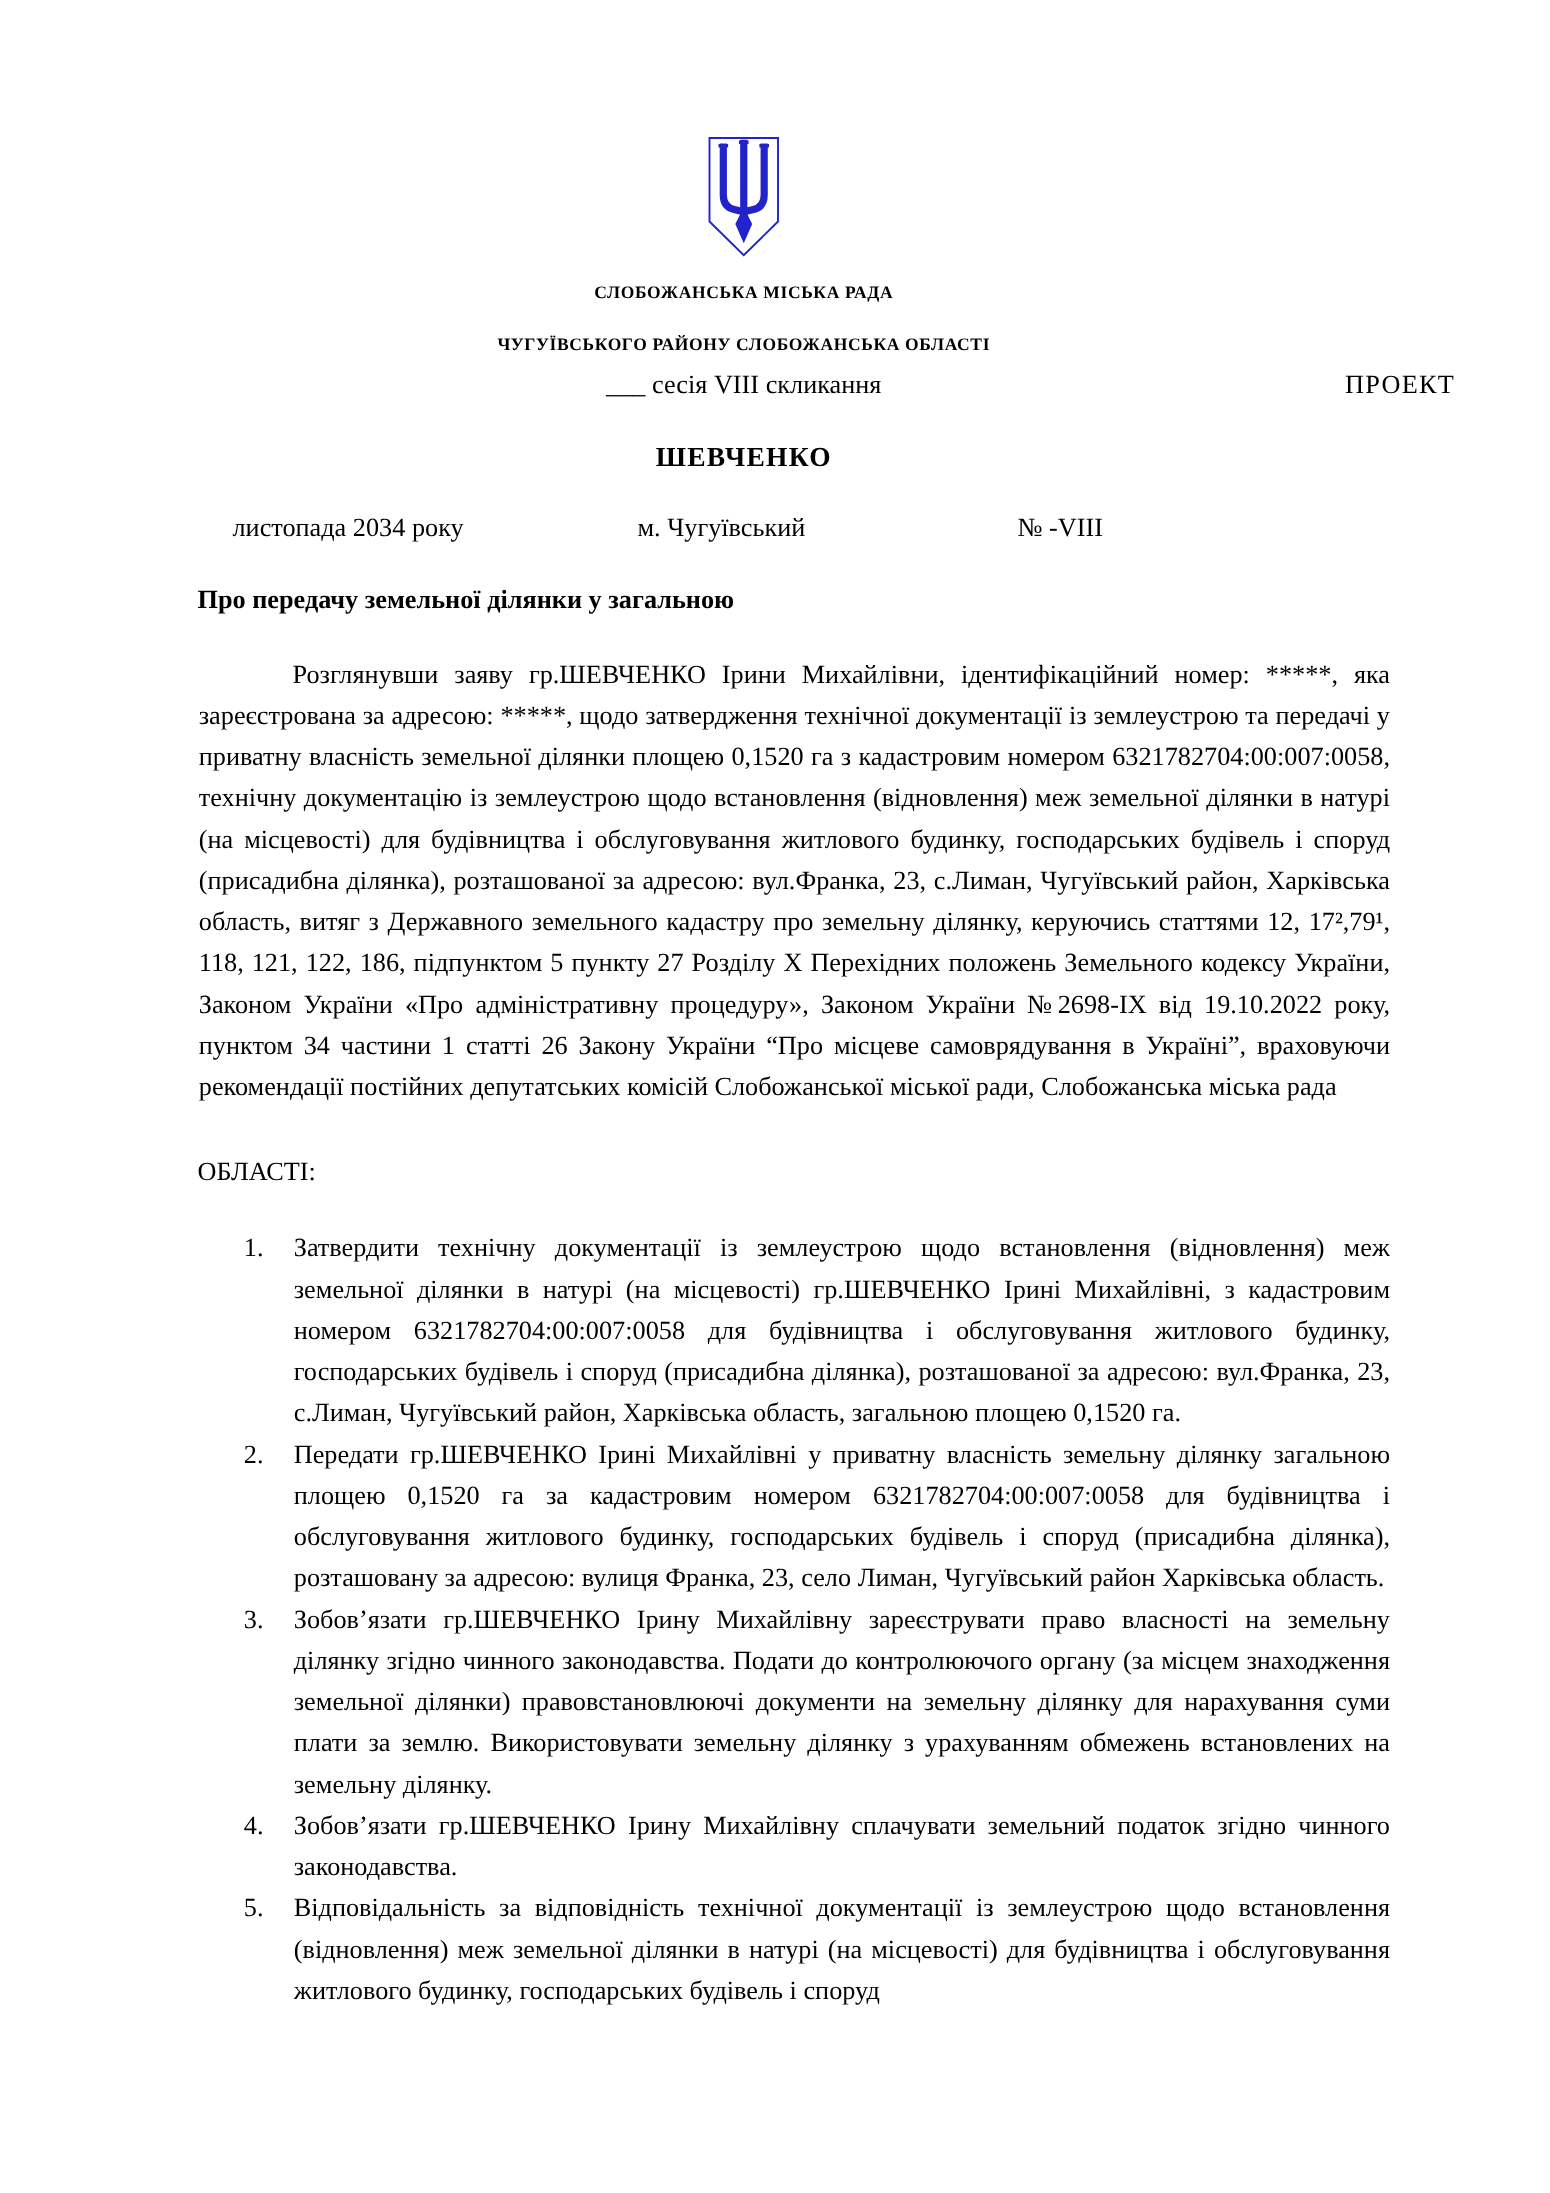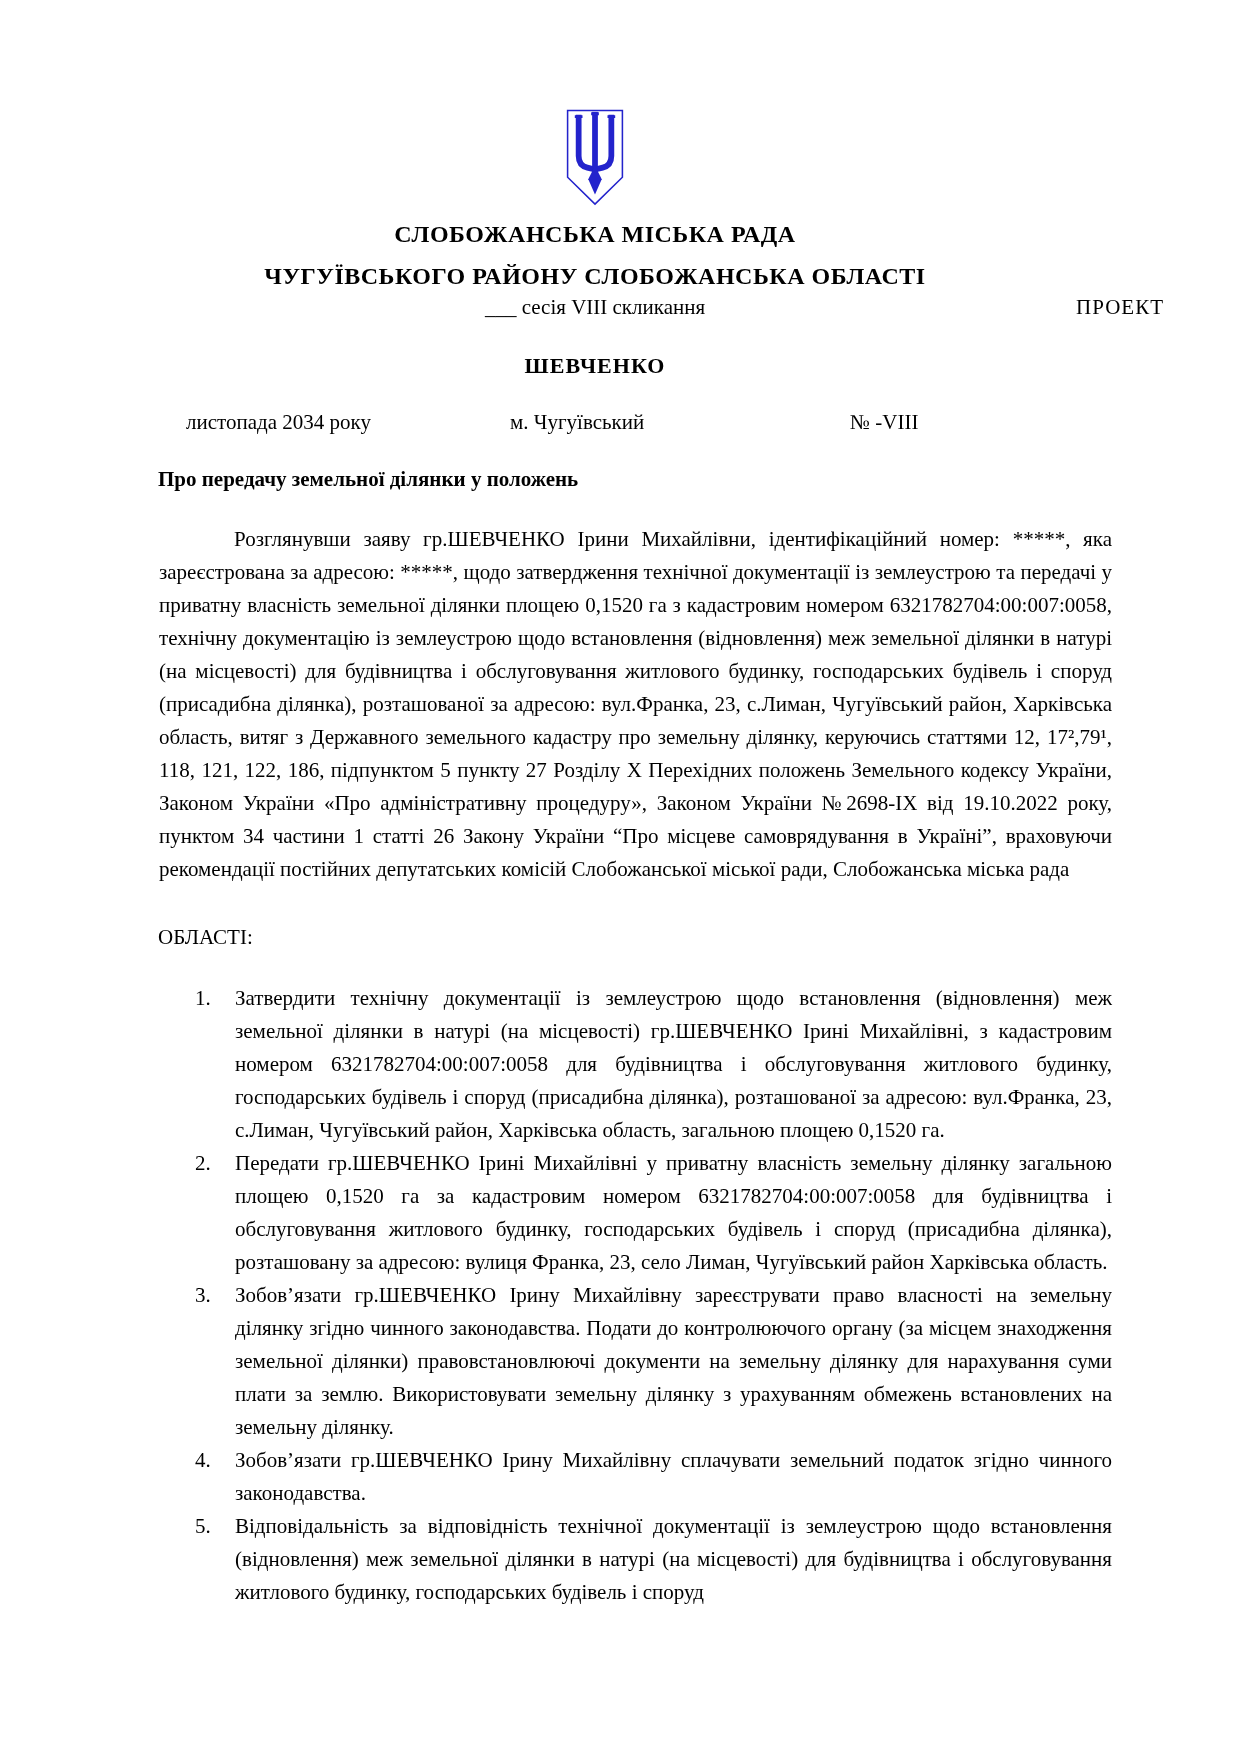--- a/index.html
+++ b/index.html
@@ -27,21 +27,21 @@
     transform: translateX(-40px);
   }
   .emblem {
     display: block;
     margin: 0 auto 6px auto;
     width: 62px;
     height: 100px;
   }
   .org-line {
     font-weight: bold;
-    font-size: 24px;
+    font-size: 14px;
     line-height: 31px;
     letter-spacing: 0.5px;
     margin-top: 11px;
   }
   .session-row {
     position: relative;
     line-height: 31px;
     margin-top: 0;
   }
   .draft-label {
@@ -58,21 +58,21 @@
     letter-spacing: 1px;
   }
   
   .meta-row {
     position: relative;
     height: 33px;
     margin-top: 24px;
   }
   .meta-date   { position: absolute; left: 28px;  top: 0; }
   .meta-place  { position: absolute; left: 352px; top: 0; }
-  .meta-number { position: absolute; left: 692px; top: 0; }
+  .meta-number { position: absolute; left: 656px; top: 0; }
   
   .subject {
     margin-top: 24px;
     font-weight: bold;
   }
   
   .preamble {
     margin: 27px 0 0 1px;
     text-align: justify;
     text-indent: 75px;
@@ -130,21 +130,21 @@
     <div class="doc-type">ШЕВЧЕНКО</div>
   </div>
 
   <div class="meta-row">
     <span class="meta-date">листопада 2034 року</span>
     <span class="meta-place">м. Чугуївський</span>
     <span class="meta-number">№ -VIII</span>
   </div>
 
   <div class="subject">
-    <div>Про передачу земельної ділянки у положень</div>
+    <div>Про передачу земельної ділянки у загальною</div>
   </div>
 
   <p class="preamble">Розглянувши заяву гр.ШЕВЧЕНКО Ірини Михайлівни, ідентифікаційний номер: *****, яка зареєстрована за адресою: *****, щодо затвердження технічної документації із землеустрою та передачі у приватну власність земельної ділянки площею 0,1520 га з кадастровим номером 6321782704:00:007:0058, технічну документацію із землеустрою щодо встановлення (відновлення) меж земельної ділянки в натурі (на місцевості) для будівництва і обслуговування житлового будинку, господарських будівель і споруд (присадибна ділянка), розташованої за адресою: вул.Франка, 23, с.Лиман, Чугуївський район, Харківська область, витяг з Державного земельного кадастру про земельну ділянку, керуючись статтями 12, 17²,79¹, 118, 121, 122, 186, підпунктом 5 пункту 27 Розділу X Перехідних положень Земельного кодексу України, Законом України «Про адміністративну процедуру», Законом України №2698-ІХ від 19.10.2022 року, пунктом 34 частини 1 статті 26 Закону України “Про місцеве  самоврядування в Україні”, враховуючи рекомендації постійних депутатських комісій Слобожанської міської ради, Слобожанська міська  рада</p>
 
   <div class="resolved">ОБЛАСТІ:</div>
 
   <ol class="items">
     <li>
       <span class="num">1.</span>
       <span>Затвердити технічну документації із землеустрою щодо встановлення (відновлення) меж земельної ділянки в натурі (на місцевості) гр.ШЕВЧЕНКО Ірині Михайлівні, з кадастровим номером 6321782704:00:007:0058 для будівництва і обслуговування житлового будинку, господарських будівель і споруд (присадибна ділянка), розташованої за адресою: вул.Франка, 23, с.Лиман, Чугуївський район, Харківська область, загальною  площею 0,1520 га.</span>

